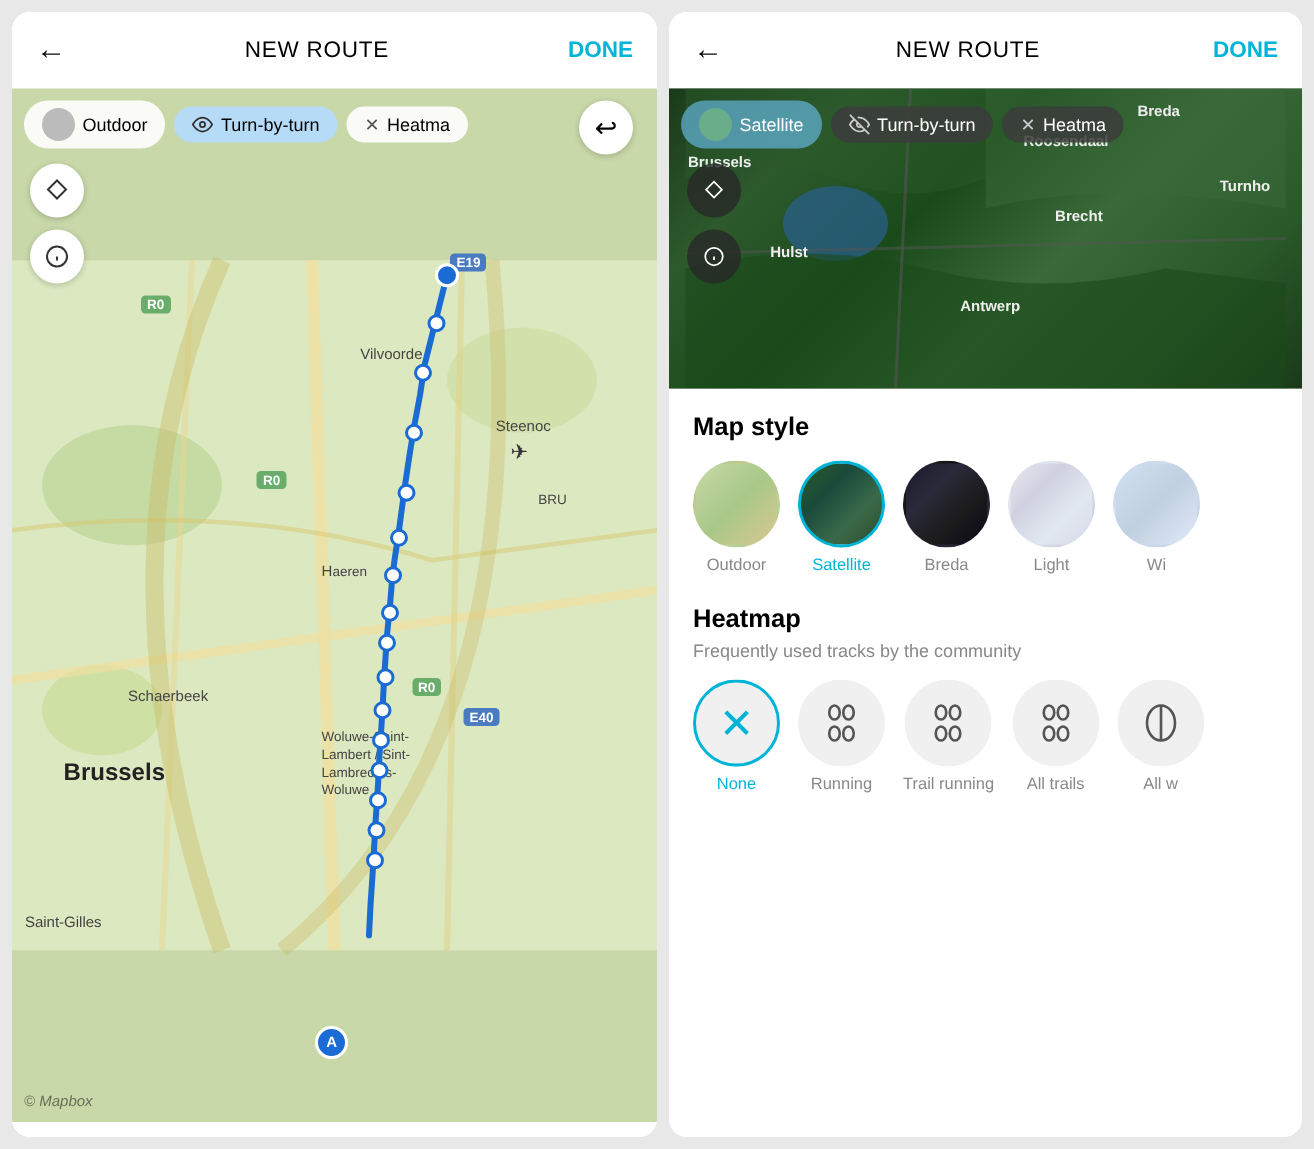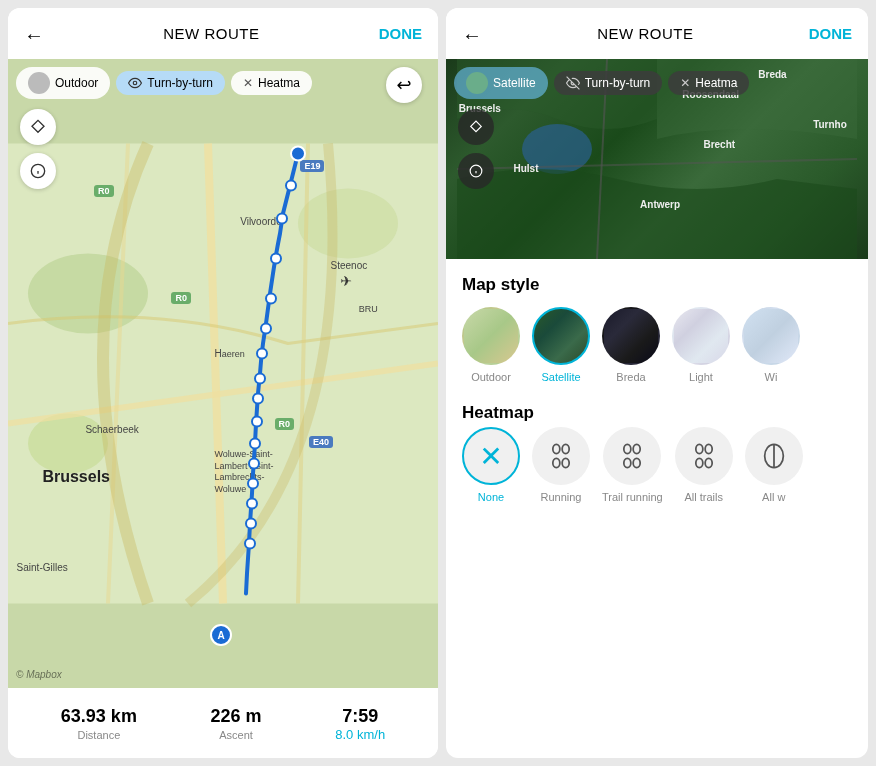--- a/index.html
+++ b/index.html
@@ -584,34 +584,20 @@
     </div>
 
     <div class="turn-icon">↩</div>
 
     <div class="map-watermark">
       <span>© Mapbox</span>
     </div>
   </div>
 
   <div class="bottom-bar">
-    <div class="stats-row">
-      <div class="stat-item">
-        <div class="stat-value">63.93 km</div>
-        <div class="stat-label">Distance</div>
-      </div>
-      <div class="stat-item">
-        <div class="stat-value">226 m</div>
-        <div class="stat-label">Ascent</div>
-      </div>
-      <div class="stat-item">
-        <div class="stat-value">7:59</div>
-        <div class="stat-sub">8.0 km/h</div>
-      </div>
-    </div>
   </div>
 </div>
 
 <div class="right-panel">
   <div class="right-header">
     <span class="header-back">←</span>
     <span class="header-title">NEW ROUTE</span>
     <span class="header-done">DONE</span>
   </div>
 
@@ -697,20 +683,21 @@
         <span class="style-label">Light</span>
       </div>
 
       <div class="style-option">
         <div class="style-thumb thumb-wi"></div>
         <span class="style-label">Wi</span>
       </div>
     </div>
 
     <div class="heatmap-title">Heatmap</div>
+    <div class="heatmap-subtitle">Frequently used tracks by the community</div>
     <div class="heatmap-options">
 
       <div class="heatmap-option">
         <div class="heatmap-thumb selected">
           <span class="heatmap-none-icon">✕</span>
         </div>
         <span class="heatmap-label selected">None</span>
       </div>
 
       <div class="heatmap-option">

